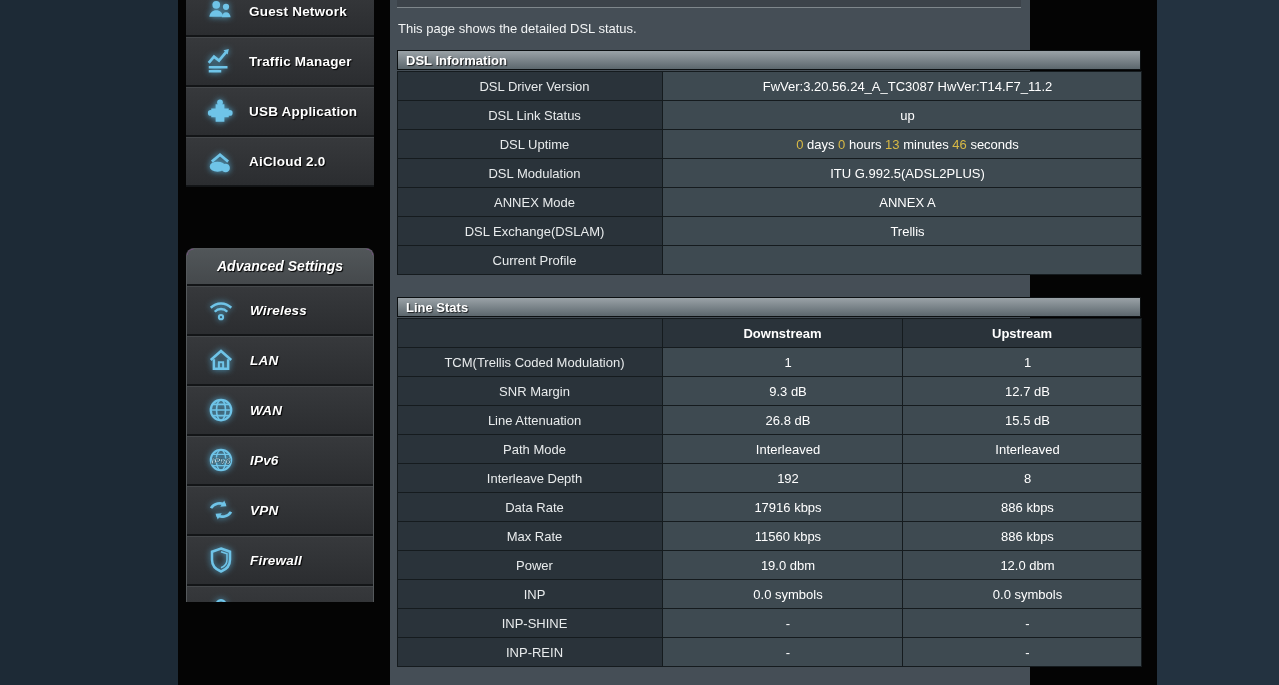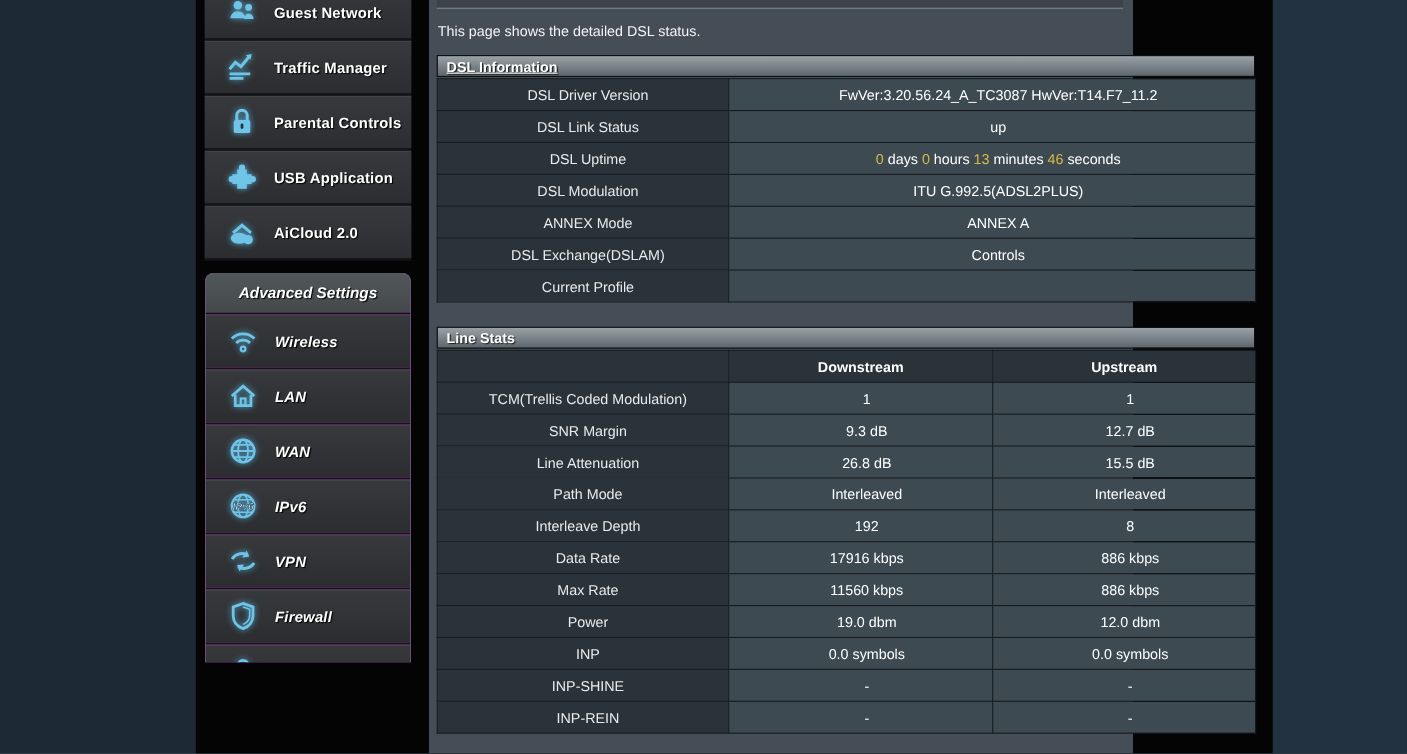--- a/index.html
+++ b/index.html
@@ -49,21 +49,21 @@
   
   .content{position:absolute;left:390px;top:0;width:640px;height:685px;background:#454e56;}
   .top-strip{height:7px;margin:0 9px 0 7px;background:#3c434a;border-bottom:1px solid #7f878c;}
   .description{position:absolute;left:8px;top:21px;font-size:13px;color:#f2f4f5;}
   .section-head{
     position:absolute;left:7px;width:744px;height:20px;line-height:20px;box-sizing:border-box;
     background:linear-gradient(#9aa2a7,#5c676d);
     border:1px solid #0c1012;padding-left:8px;
     font-size:13px;font-weight:bold;color:#fff;text-shadow:1px 1px 1px rgba(0,0,0,.75);
   }
-  #dsl-head{top:50px;text-decoration:underline;}
+  #dsl-head{top:50px;}
   #line-head{top:297px;}
   table.statstbl{
     position:absolute;left:7px;width:744px;border-collapse:collapse;table-layout:fixed;
     font-size:13px;color:#fff;
   }
   #dsl-table{top:71px;}
   #line-table{top:318px;}
   .statstbl td,.statstbl th{
     height:29px;border:1px solid #151b1e;box-sizing:border-box;
     font-weight:normal;text-align:center;overflow:hidden;white-space:nowrap;
@@ -99,30 +99,20 @@
             <path d="M14.8 3.3l4.3-.9-1 4.3z" fill="#6fc4e8"></path>
             <path d="M3 17h15" fill="none" stroke="#6fc4e8" stroke-width="2"></path>
             <path d="M3 20.2h10" fill="none" stroke="#6fc4e8" stroke-width="2"></path>
           </svg>
         </span>
         <span class="nav-label">Traffic Manager</span>
       </div>
       <div class="nav-item">
         <span class="nav-icon">
           <svg viewBox="0 0 24 24">
-            <path d="M8.2 11V7.2a3.8 3.8 0 0 1 7.6 0V11" fill="none" stroke="#6fc4e8" stroke-width="2.2"></path>
-            <rect x="6" y="10.5" width="12" height="9.5" rx="1.4" fill="#6fc4e8"></rect>
-            <rect x="11" y="13" width="2" height="4" rx="1" fill="#20343f"></rect>
-          </svg>
-        </span>
-        <span class="nav-label">Parental Controls</span>
-      </div>
-      <div class="nav-item">
-        <span class="nav-icon">
-          <svg viewBox="0 0 24 24">
             <path d="M8.5 6.5h7v3.5h3.5v7h-3.5v3.5h-7V17H5v-7h3.5z" fill="#6fc4e8"></path>
             <circle cx="12" cy="5.2" r="2.3" fill="#6fc4e8"></circle>
             <circle cx="19.8" cy="13.5" r="2.3" fill="#6fc4e8"></circle>
             <circle cx="4.6" cy="13.5" r="2.3" fill="#6fc4e8"></circle>
           </svg>
         </span>
         <span class="nav-label">USB Application</span>
       </div>
       <div class="nav-item">
         <span class="nav-icon">
@@ -248,21 +238,21 @@
         <tr>
           <td class="label">DSL Modulation</td>
           <td class="value">ITU G.992.5(ADSL2PLUS)</td>
         </tr>
         <tr>
           <td class="label">ANNEX Mode</td>
           <td class="value">ANNEX A</td>
         </tr>
         <tr>
           <td class="label">DSL Exchange(DSLAM)</td>
-          <td class="value">Controls</td>
+          <td class="value">Trellis</td>
         </tr>
         <tr>
           <td class="label">Current Profile</td>
           <td class="value"></td>
         </tr>
       </tbody>
   </table>
 
   <div class="section-head" id="line-head">Line Stats</div>
   <table class="statstbl" id="line-table">

